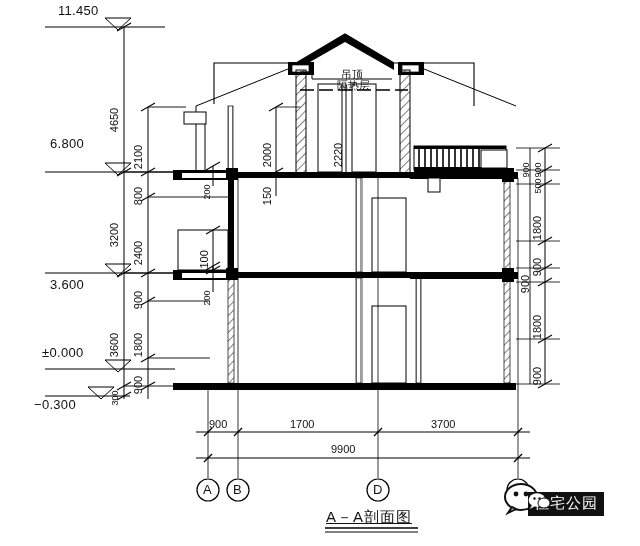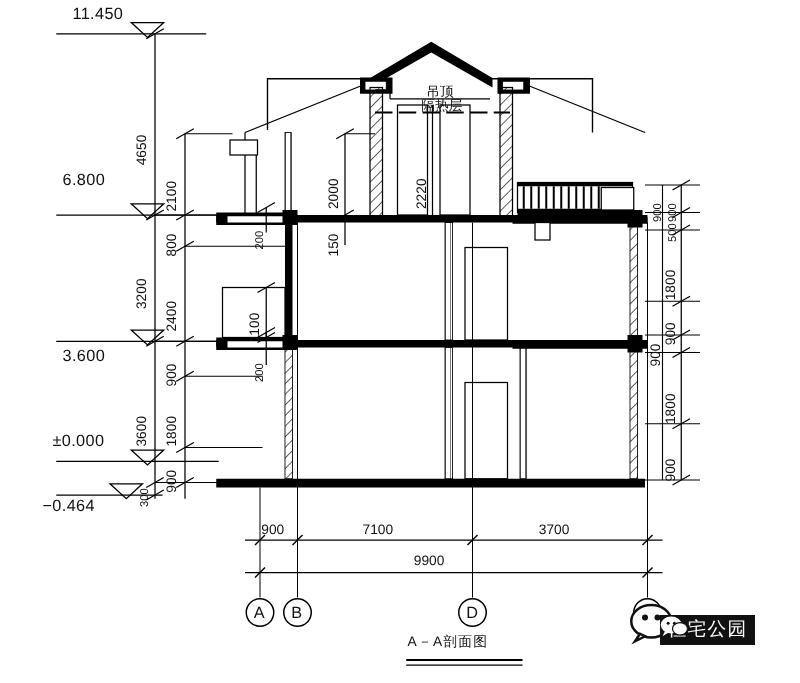--- a/index.html
+++ b/index.html
@@ -5,21 +5,21 @@
   html,body{margin:0;padding:0;background:#ffffff;}
   body{width:640px;height:546px;position:relative;overflow:hidden;
        font-family:"Liberation Sans","DejaVu Sans",sans-serif;color:#000;}
   #stage{position:absolute;left:0;top:0;width:640px;height:546px;}
   svg{position:absolute;left:0;top:0;}
   .lbl{position:absolute;font-size:11px;line-height:1;color:#111;white-space:nowrap;}
   .lbl.sm{font-size:9px;}
   .lbl.xs{font-size:11px;}
   .vert{transform-origin:left top;}
   .elev{font-size:13px;letter-spacing:.3px;}
-  .title{font-size:11px;letter-spacing:1px;}
+  .title{font-size:15px;letter-spacing:1px;text-decoration:underline;}
   .grid-l{font-size:13px;}
   .wm{position:absolute;background:#111;color:#fff;display:flex;align-items:center;
       gap:4px;padding:2px 6px 3px 6px;font-size:15px;letter-spacing:1px;}
   .wm-bubble{position:absolute;width:40px;height:34px;}
 </style>
 </head>
 <body>
 
 <div id="stage">
 
@@ -236,21 +236,21 @@
     <g stroke="#000">
       <line x1="325" y1="528" x2="418" y2="528" stroke-width="1.6"></line>
       <line x1="325" y1="532" x2="418" y2="532" stroke-width="1"></line>
     </g>
   </svg>
 
   <div class="lbl elev" style="left:58px;top:4px;">11.450</div>
   <div class="lbl elev" style="left:50px;top:137px;">6.800</div>
   <div class="lbl elev" style="left:50px;top:250px;margin-top:28px;">3.600</div>
   <div class="lbl elev" style="left:42px;top:346px;">±0.000</div>
-  <div class="lbl elev" style="left:34px;top:398px;">−0.464</div>
+  <div class="lbl elev" style="left:34px;top:398px;">−0.300</div>
 
   <div class="lbl vert" style="left:120px;top:120px;transform:rotate(-90deg) translate(-50%,-100%);">4650</div>
   <div class="lbl vert" style="left:120px;top:235px;transform:rotate(-90deg) translate(-50%,-100%);">3200</div>
   <div class="lbl vert" style="left:120px;top:345px;transform:rotate(-90deg) translate(-50%,-100%);">3600</div>
   <div class="lbl vert sm" style="left:120px;top:398px;transform:rotate(-90deg) translate(-50%,-100%);">300</div>
 
   <div class="lbl vert" style="left:144px;top:157px;transform:rotate(-90deg) translate(-50%,-100%);">2100</div>
   <div class="lbl vert" style="left:144px;top:196px;transform:rotate(-90deg) translate(-50%,-100%);">800</div>
   <div class="lbl vert" style="left:144px;top:253px;transform:rotate(-90deg) translate(-50%,-100%);">2400</div>
   <div class="lbl vert" style="left:144px;top:300px;transform:rotate(-90deg) translate(-50%,-100%);">900</div>
@@ -270,21 +270,21 @@
   <div class="lbl vert" style="left:344px;top:155px;transform:rotate(-90deg) translate(-50%,-100%);">2220</div>
   <div class="lbl vert" style="left:273px;top:196px;transform:rotate(-90deg) translate(-50%,-100%);">150</div>
   <div class="lbl vert sm" style="left:212px;top:192px;transform:rotate(-90deg) translate(-50%,-100%);">200</div>
   <div class="lbl vert sm" style="left:212px;top:298px;transform:rotate(-90deg) translate(-50%,-100%);">200</div>
   <div class="lbl vert" style="left:210px;top:262px;transform:rotate(-90deg) translate(-50%,-100%);">1100</div>
 
   <div class="lbl xs" style="left:341px;top:69px;">吊顶</div>
   <div class="lbl xs" style="left:337px;top:80px;">隔热层</div>
 
   <div class="lbl" style="left:209px;top:419px;">900</div>
-  <div class="lbl" style="left:290px;top:419px;">7100</div>
+  <div class="lbl" style="left:290px;top:419px;">1700</div>
   <div class="lbl" style="left:431px;top:419px;">3700</div>
   <div class="lbl" style="left:331px;top:444px;">9900</div>
 
   <div class="lbl grid-l" style="left:203px;top:483px;">A</div>
   <div class="lbl grid-l" style="left:233px;top:483px;">B</div>
   <div class="lbl grid-l" style="left:373px;top:483px;">D</div>
   <div class="lbl grid-l" style="left:513px;top:483px;">E</div>
 
   <div class="lbl title" style="left:326px;top:509px;">A－A剖面图</div>
 

